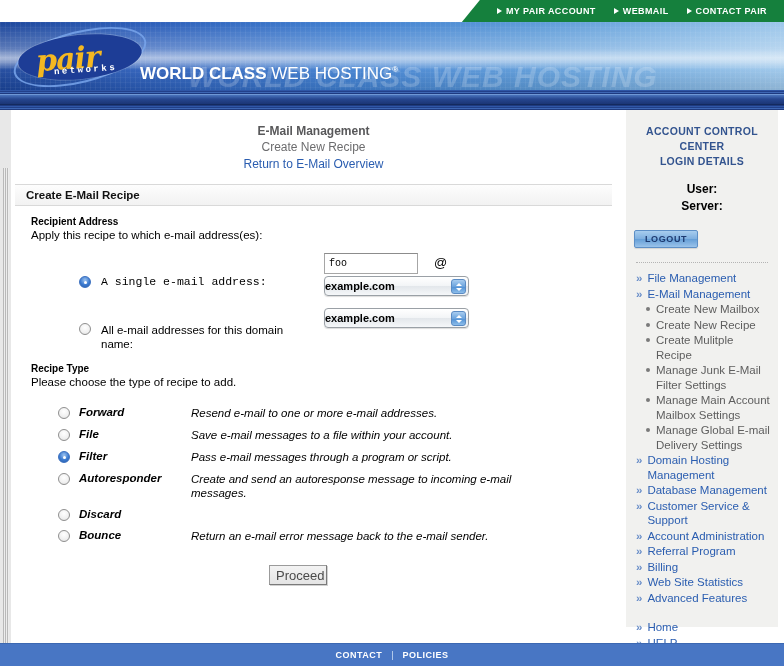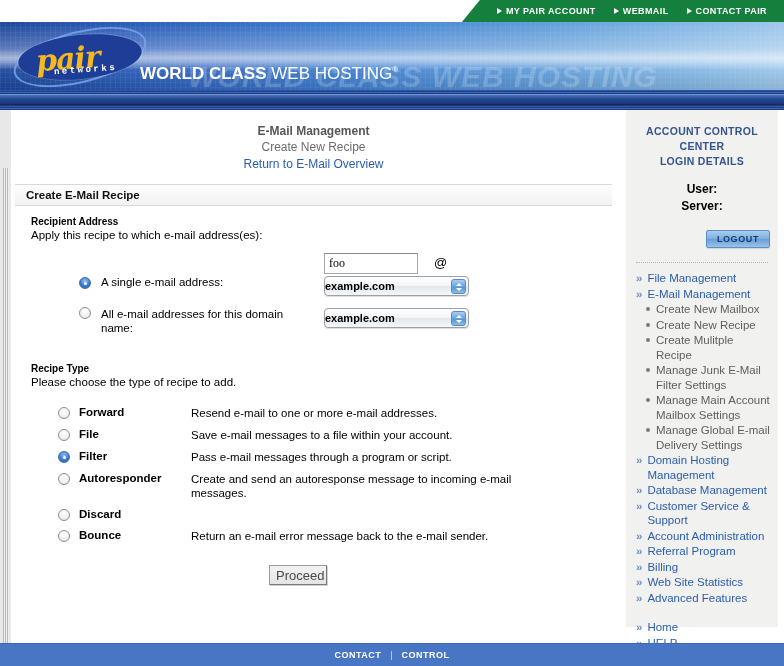--- a/index.html
+++ b/index.html
@@ -183,32 +183,32 @@
     left: 3.5px; top: 3.5px; width: 3px; height: 3px;
     border-radius: 50%; background: #ffffff;
   }
 
   
   .recip { position: relative; margin-top: 22px; height: 82px; }
   .recip-label {
     font-size: 11.5px; color: #000; margin-left: 10px;
     width: 200px; line-height: 14px;
   }
-  .r1 { position: absolute; left: 48px; top: 12px; display: flex; align-items: flex-end; }
-  .r2 { position: absolute; left: 48px; top: 44px; display: flex; align-items: flex-start; }
+  .r1 { position: absolute; left: 48px; top: 12px; display: flex; align-items: center; font-family: Liberation Mono, monospace; }
+  .r2 { position: absolute; left: 48px; top: 60px; display: flex; align-items: flex-start; }
 
   .email-input {
     position: absolute; left: 293px; top: -10px;
     width: 94px; height: 21px;
     border: 1px solid #a6a6a6;
     border-top-color: #8c8c8c;
     background: #ffffff;
-    font-size: 12px; color: #000;
+    font-size: 10px; color: #000;
     padding: 0 4px;
-    font-family: Liberation Serif, serif;
+    font-family: Liberation Mono, monospace;
     outline: none;
   }
   .at-sign {
     position: absolute; left: 403px; top: -8px;
     font-size: 13px; color: #000;
   }
 
   
   .mac-select {
     position: absolute;
@@ -242,21 +242,21 @@
     border-right: 3px solid transparent;
   }
   .ar-up { border-bottom: 3px solid #ffffff; }
   .ar-dn { border-top: 3px solid #ffffff; }
 
   .sel1 { left: 293px; top: 13px; }
   .sel2 { left: 293px; top: 45px; }
 
   
   .rt-block { padding: 18px 0 0 20px; }
-  .rt-list { margin-top: 18px; }
+  .rt-list { margin-top: 18px; font-style: italic; }
   .rt-row {
     display: flex; align-items: flex-start;
     margin-bottom: 8px;
   }
   .rt-radio-cell { width: 48px; display: flex; justify-content: flex-end; padding-right: 9px; padding-top: 1px; }
   .rt-name {
     font-size: 11.5px; font-weight: bold; color: #000;
     width: 112px; padding-top: 0px;
   }
   .rt-desc {
@@ -286,21 +286,21 @@
   .acc-title {
     text-align: center;
     font-size: 10.5px; font-weight: bold; color: #33548f;
     letter-spacing: 0.3px; line-height: 15px;
   }
   .user-line {
     text-align: center; margin-top: 12px;
     font-size: 12px; font-weight: bold; color: #000;
     line-height: 17px;
   }
-  .logout-wrap { text-align: right; margin-top: 13px; }
+  .logout-wrap { text-align: left; margin-top: 13px; }
   .logout {
     display: inline-block;
     padding: 3px 10px 3px 10px;
     background: linear-gradient(to bottom, #a8cdee 0%, #7fb0e0 48%, #669fd7 52%, #9ac3ea 100%);
     border: 1px solid #5d8fc6;
     border-radius: 2px;
     font-size: 9px; font-weight: bold; color: #1d3a70;
     letter-spacing: 0.6px;
     cursor: pointer;
     box-shadow: 0 1px 1px rgba(0,0,0,.12);
@@ -587,15 +587,15 @@
             <span class="guill">»</span>
             <span class="nl">HELP</span>
           </a>
         </div>
     </div>
   </div>
 
   <div class="footer">
     <a>CONTACT</a>
     <span class="sep">|</span>
-    <a>CONTROL</a>
+    <a>POLICIES</a>
   </div>
 </div>
 
 </body></html>

